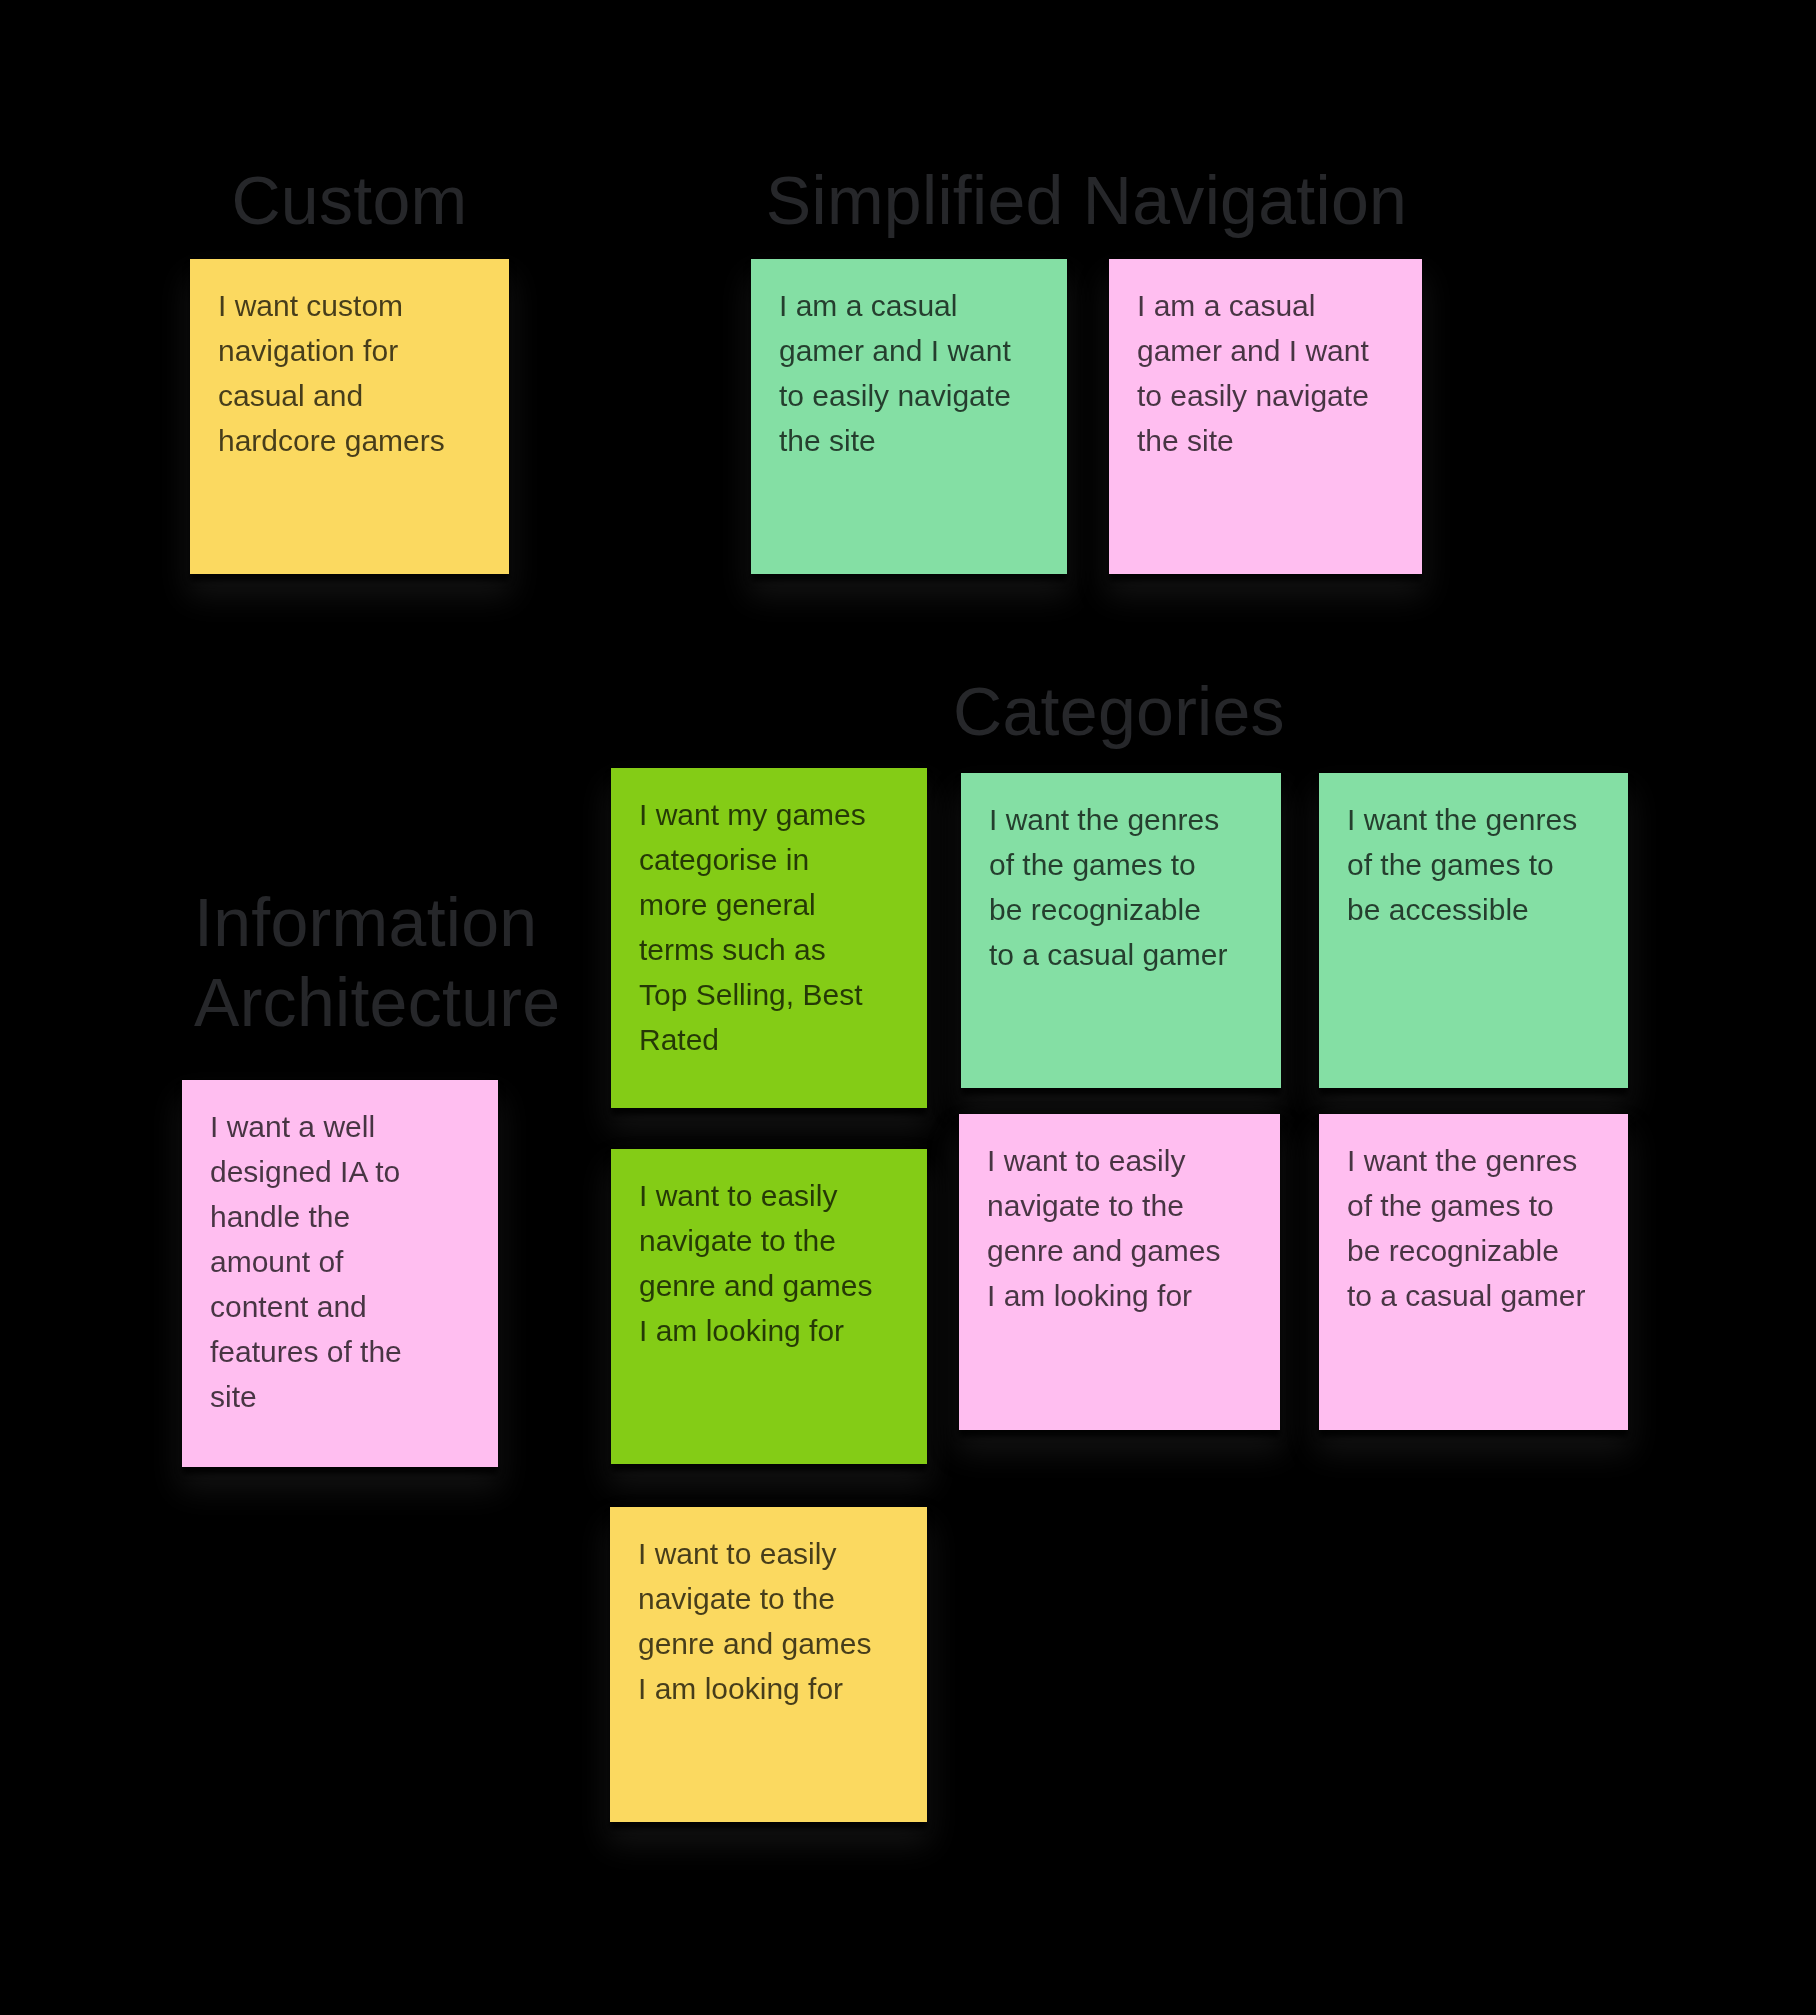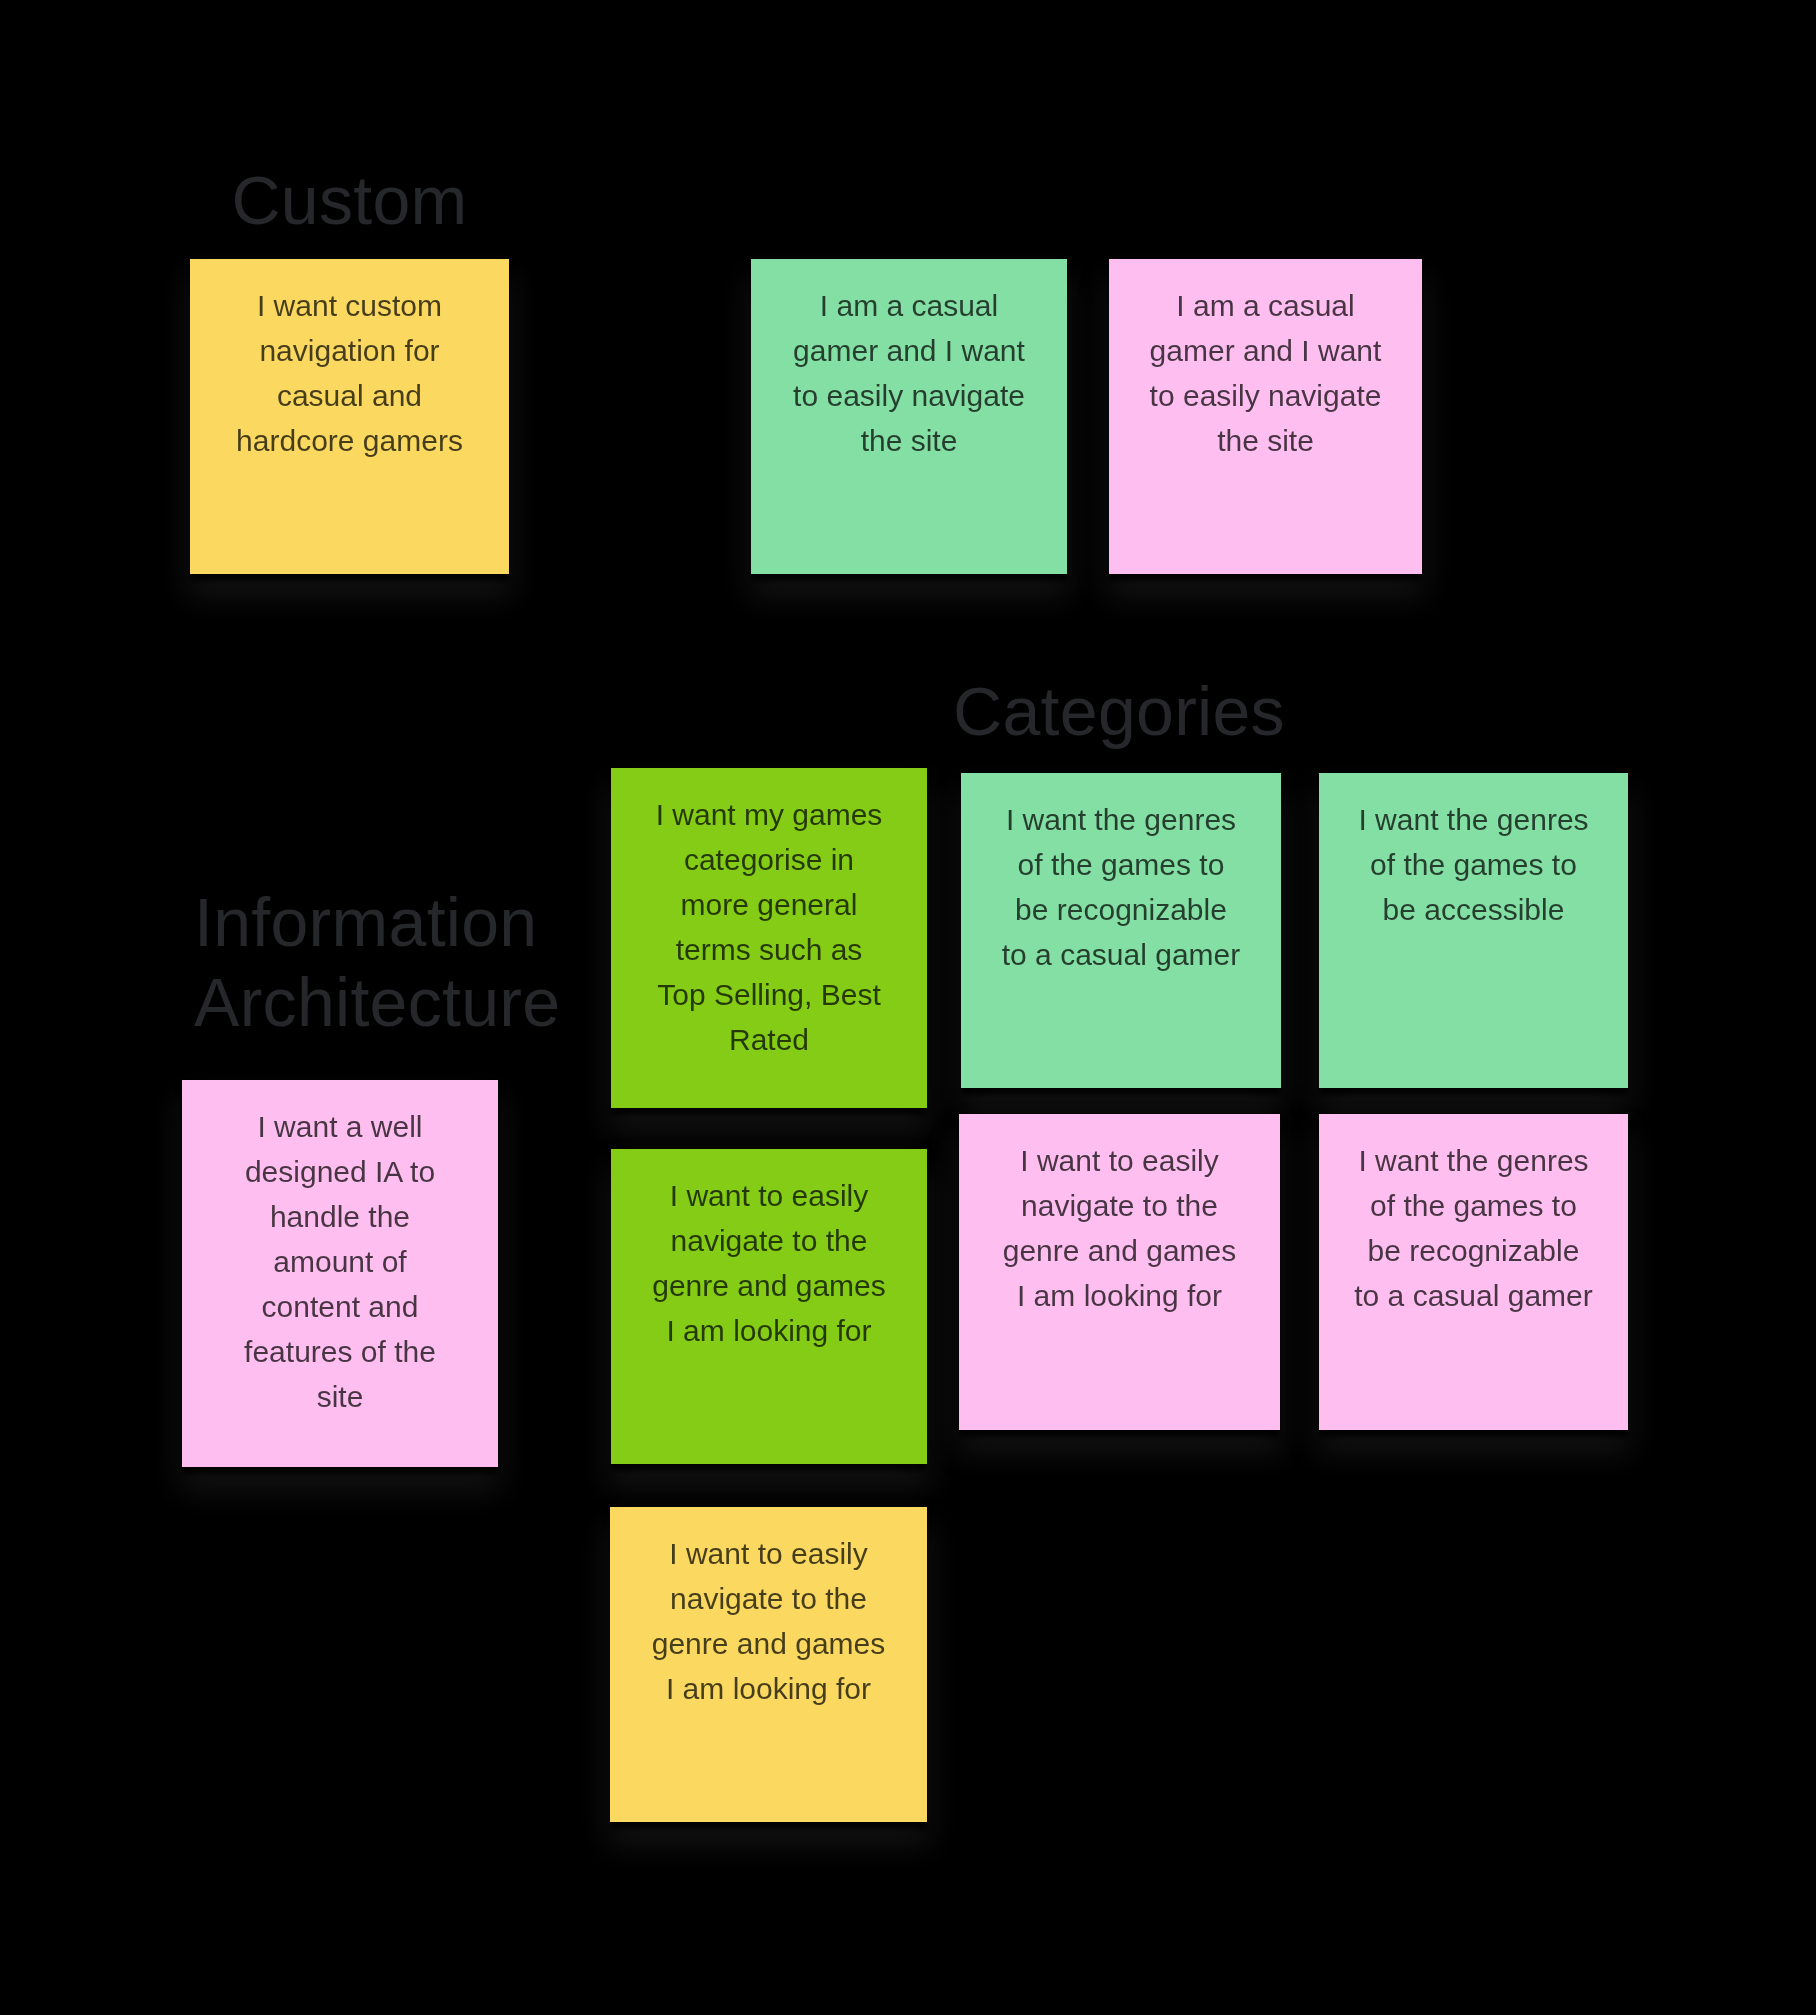--- a/index.html
+++ b/index.html
@@ -27,41 +27,41 @@
     letter-spacing: 0.3px;
     white-space: pre-line;
   }
   .title-center { text-align: center; }
   .title-left { text-align: left; line-height: 80px; }
   .note {
     position: absolute;
     box-sizing: border-box;
     padding: 24px 28px 37px 28px;
     box-shadow: 0 6.6px 5.3px rgba(0,0,0,0.85), 0 20px 30px 2.6px rgba(120,120,120,0.16);
-    text-align: center;
   }
   .note-text {
     font-size: 30px;
     font-weight: 500;
     line-height: 45px;
     color: rgba(0,0,0,0.72);
     white-space: pre-line;
   }
   .c-yellow { background: #FBD960; }
   .c-green  { background: #84DFA4; }
   .c-pink   { background: #FFBEF0; }
   .c-blue   { background: #84cc16; }
 </style>
 </head>
 <body>
 
 <div class="board">
 
   <div class="group-title title-center" style="left:190px; top:166px; width:319px;">Custom</div>
 
+  <div class="group-title title-center" style="left:751px; top:166px; width:671px;">Simplified Navigation</div>
 
   <div class="group-title title-left" style="left:194px; top:882px; width:309px;">Information
 Architecture</div>
 
   <div class="group-title title-center" style="left:611px; top:677px; width:1016px;">Categories</div>
 
   <div class="note c-yellow" style="left:190px; top:259px; width:319px; height:315px;">
     <div class="note-text">I want custom
 navigation for
 casual and

